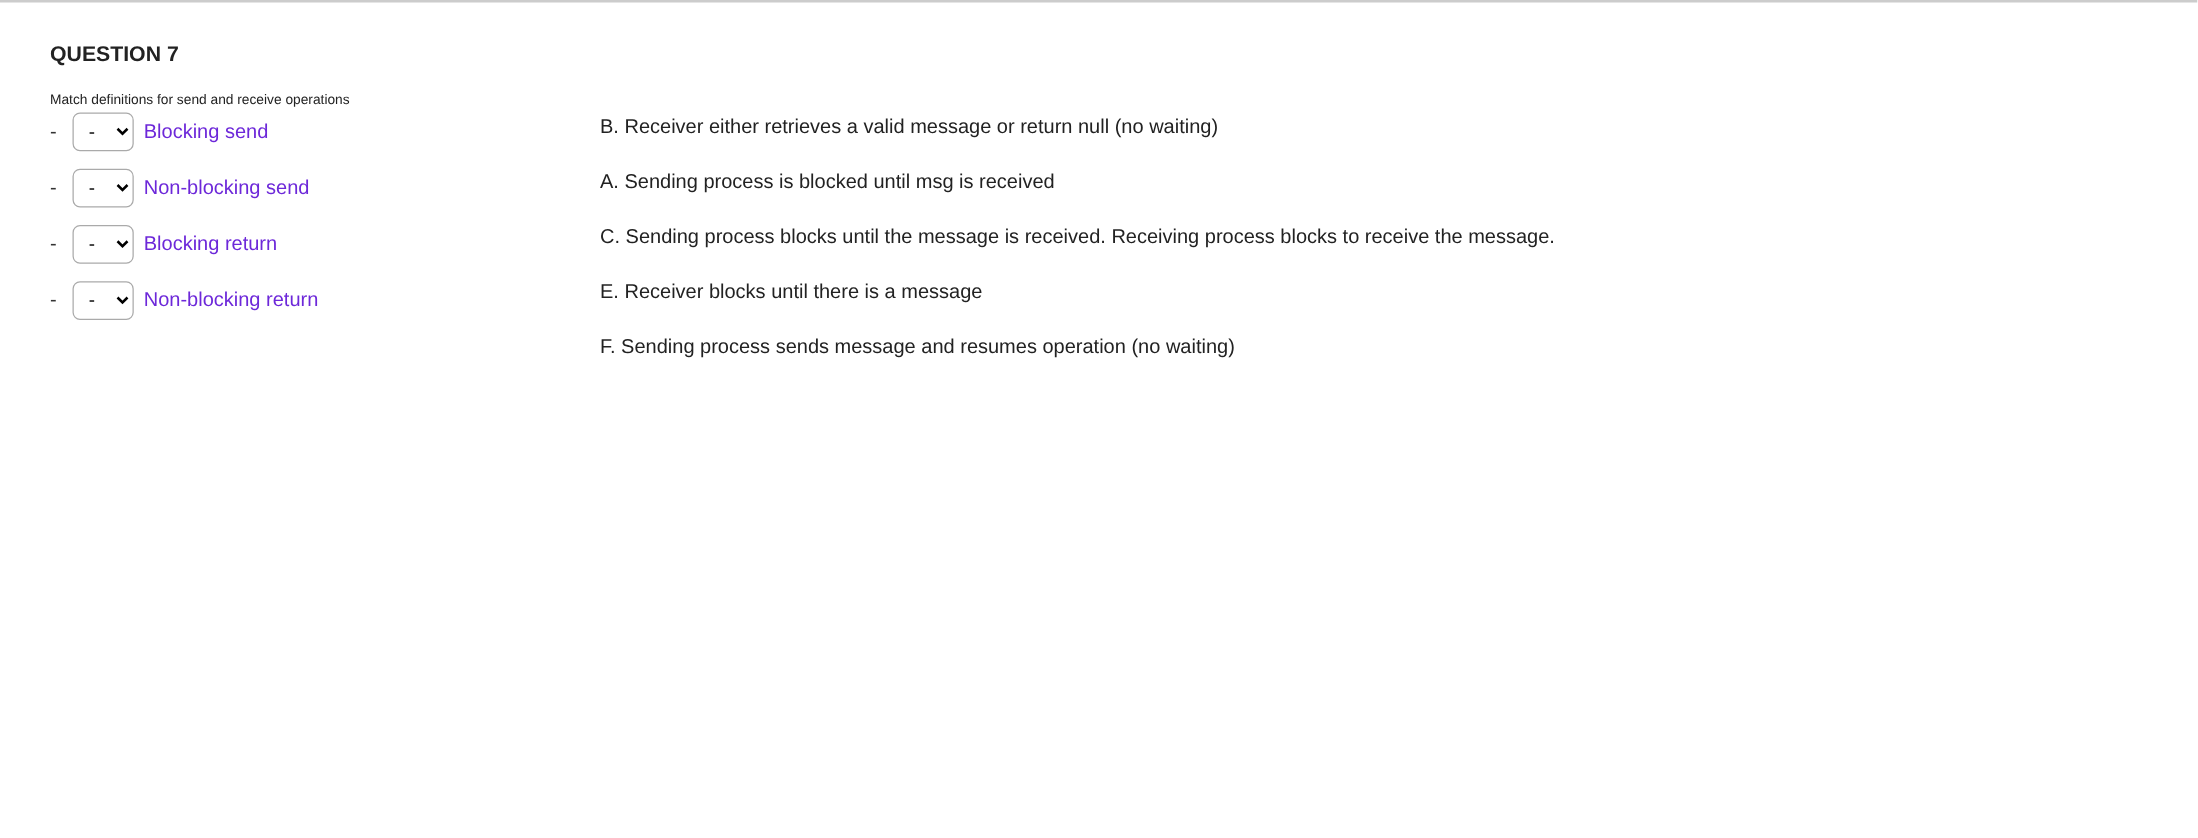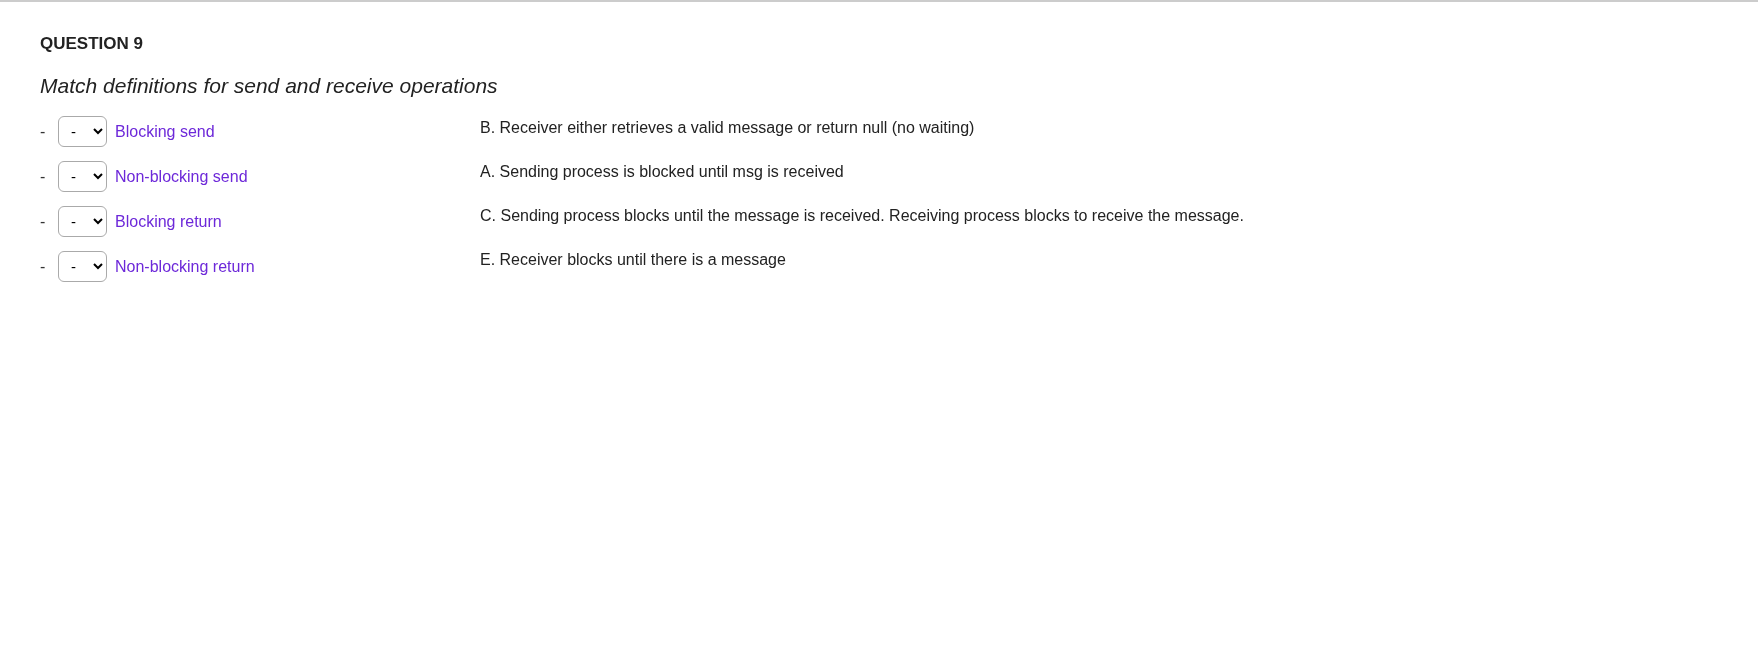--- a/index.html
+++ b/index.html
@@ -25,23 +25,22 @@
       max-width: 1758px;
     }
 
     .question-label {
       font-weight: bold;
       font-size: 17px;
       margin-bottom: 20px;
     }
 
     .question-instruction {
-      font-size: 21px;
-      margin-bottom: 18px;
-      font-style: italic;
+      font-size: 11px;
+      margin-bottom: 4px;
     }
 
     .content-layout {
       display: flex;
       gap: 60px;
       align-items: flex-start;
     }
 
     .left-column {
       min-width: 380px;
@@ -93,21 +92,21 @@
     .definition-text {
       display: inline;
     }
   </style>
 </head>
 <body>
 
 <div class="top-border"></div>
 
 <div class="container">
-  <div class="question-label">QUESTION 9</div>
+  <div class="question-label">QUESTION 7</div>
   <div class="question-instruction">Match definitions for send and receive operations</div>
 
   <div class="content-layout">
     <div class="left-column">
 
     <div class="match-item">
           <span class="dash-label">-</span>
           <select class="match-select"><option value="-">-</option><option value="A">A</option><option value="B">B</option><option value="C">C</option><option value="D">D</option><option value="E">E</option><option value="F">F</option></select>
           <span class="match-text">Blocking send</span>
         </div>
@@ -127,15 +126,16 @@
           <span class="match-text">Non-blocking return</span>
         </div>
       </div>
 
     <div class="right-column">
 
     <div class="definition-item"><span class="def-label">B. </span><span class="definition-text">Receiver either retrieves a valid message or return null (no waiting)</span></div>
         <div class="definition-item"><span class="def-label">A. </span><span class="definition-text">Sending process is blocked until msg is received</span></div>
         <div class="definition-item"><span class="def-label">C. </span><span class="definition-text">Sending process blocks until the message is received. Receiving process blocks to receive the message.</span></div>
         <div class="definition-item"><span class="def-label">E. </span><span class="definition-text">Receiver blocks until there is a message</span></div>
+        <div class="definition-item"><span class="def-label">F. </span><span class="definition-text">Sending process sends message and resumes operation (no waiting)</span></div>
       </div>
   </div>
 </div>
 
 </body></html>

